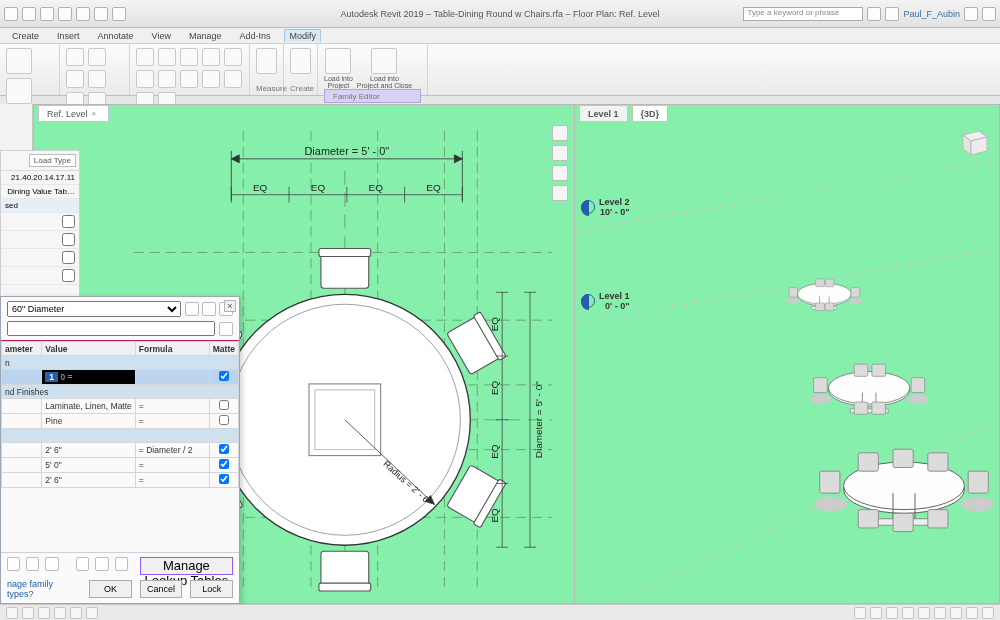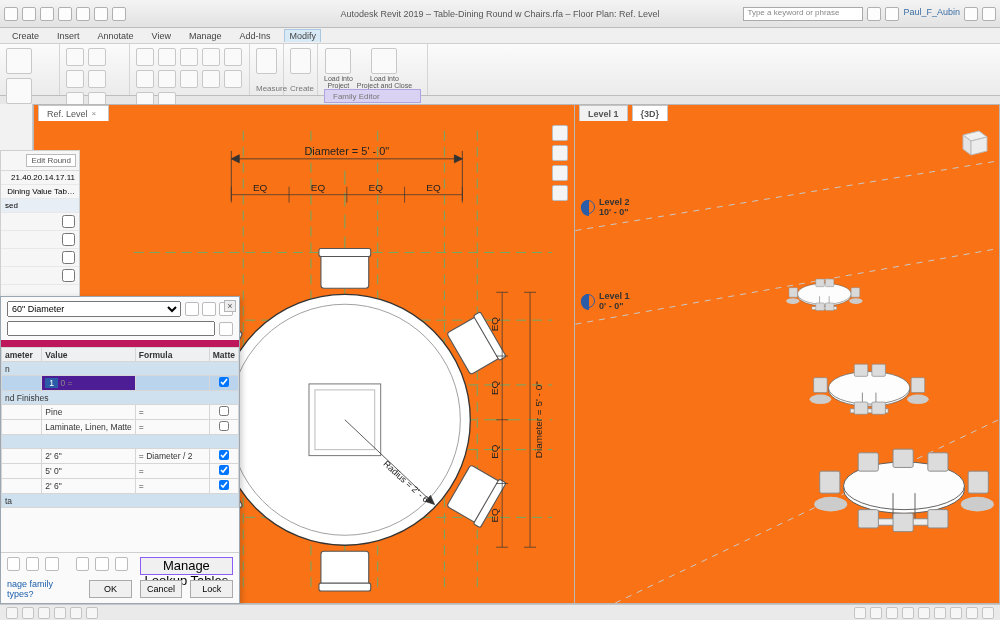--- a/index.html
+++ b/index.html
@@ -8,21 +8,21 @@
   
   .titlebar {
     height: 28px; background: linear-gradient(#f4f4f4,#e2e2e2);
     border-bottom: 1px solid #bcbcbc;
     display: flex; align-items: center; font-size: 9px; color: #555;
     padding: 0 4px; gap: 6px; position: relative;
   }
   .titlebar .qat { display: flex; gap: 4px; }
   .tb-icon { width: 14px; height: 14px; border: 1px solid #b0b0b0; background: #fdfdfd; border-radius: 2px; }
   .titlebar .title { position: absolute; left: 0; right: 0; text-align: center; pointer-events: none; }
-  .titlebar .right { margin-left: auto; display: flex; gap: 4px; align-items: flex-start; }
+  .titlebar .right { margin-left: auto; display: flex; gap: 4px; align-items: center; }
   .searchbox { width: 120px; height: 14px; background: #fff; border: 1px solid #aaa; font-size: 8px; padding: 0 3px; color: #888; }
   .user-link { color: #3a6ea5; font-size: 9px; }
 
   
   .menubar {
     height: 16px; background: #f0f0f0; border-bottom: 1px solid #d0d0d0;
     display: flex; align-items: center; font-size: 9px; color: #444;
     gap: 10px; padding: 0 8px;
   }
   .menubar span { padding: 1px 4px; }
@@ -44,21 +44,21 @@
 
   
   .optbar { height: 16px; background: #e7e7e7; border-bottom: 1px solid #c8c8c8; }
 
   
   .workspace { position: absolute; top: 104px; bottom: 16px; left: 0; right: 0; display: flex; }
   .leftpane { width: 33px; background: #f2f2f2; border-right: 1px solid #c8c8c8; }
 
   .views { flex: 1; display: flex; position: relative; }
   .view {
-    position: relative; background: #f97316; border: 1px solid #b8b8b8;
+    position: relative; background: #86efac; border: 1px solid #b8b8b8;
   }
   .view.plan { width: 542px; }
   .view.iso  { width: 425px; border-left: none; font-weight: bold; }
 
   
   .vtabs { position: absolute; top: 0; left: 4px; display: flex; gap: 4px; z-index: 5; }
   .vtab { height: 16px; background: #f2f2f2; border: 1px solid #c4c4c4; border-bottom: none;
           font-size: 9px; padding: 1px 8px 0 8px; display: flex; align-items: center; gap: 4px; color: #555; }
   .vtab.active { background: #ffffff; }
   .closex { width: 8px; height: 8px; line-height: 7px; font-size: 8px; color: #888; }
@@ -68,45 +68,45 @@
 
   
   .iso svg.drawing { position: absolute; top: 16px; left: 0; width: 100%; height: calc(100% - 16px); }
 
   
   .navcube { position: absolute; top: 20px; right: 6px; width: 40px; height: 36px; }
   .navbar { position: absolute; top: 20px; right: 4px; width: 18px; display: flex; flex-direction: column; gap: 4px; }
   .nav-btn { width: 16px; height: 16px; border: 1px solid #bdbdbd; background: #f5f5f5; border-radius: 2px; }
 
   
-  .lvlmark { position: absolute; display: flex; align-items: center; gap: 4px; font-size: 9px; color: #333; }
+  .lvlmark { position: absolute; display: flex; align-items: center; gap: 4px; font-size: 9px; color: #333; text-align: right; }
   .lvlmark .circle { width: 14px; height: 14px; border: 1.5px solid #2a5ca8; border-radius: 50%; position: relative; }
   .lvlmark .circle::after { content:""; position:absolute; left:-1px; top:-1px; width:8px; height:16px;
     background:#2a5ca8; border-radius: 8px 0 0 8px; }
 
   
   .dialog {
     position: absolute; left: 0; top: 296px; width: 240px; height: 308px;
     background: #fafafa; border: 1px solid #9aa6b2; box-shadow: 2px 2px 6px rgba(0,0,0,.2);
     font-size: 9px; color: #333; display: flex; flex-direction: column;
   }
   .dialog .dclose { position: absolute; right: 3px; top: 3px; width: 12px; height: 12px;
     border: 1px solid #b5b5b5; background: #eee; font-size: 9px; text-align: center; line-height: 10px; color: #555; }
   .dialog .row { display: flex; align-items: center; gap: 4px; padding: 4px 6px; }
   .dialog select { flex: 1; height: 16px; font-size: 9px; }
   .dialog .tools { display: flex; gap: 3px; }
   .dialog .tool { width: 14px; height: 14px; border: 1px solid #bbb; background: #fff; border-radius: 2px; }
   .dialog .areatitle { padding: 2px 6px; font-size: 9px; color: #555; }
-  .dialog .grid { flex: 1; overflow: hidden; border-top: 7px solid #be185d; }
+  .dialog .grid { flex: 1; overflow: hidden; border-top: 1px solid #be185d; }
   .dialog table { width: 100%; border-collapse: collapse; font-size: 8.5px; }
   .dialog th, .dialog td { border: 1px solid #d6d6d6; padding: 1px 3px; height: 14px; text-align: left; white-space: nowrap; overflow: hidden; }
   .dialog th { background: #eef0f2; }
   .dialog tr.section td { background: #cfe0ee; font-weight: 500; }
   .dialog tr.hl td { background: #b9d4ec; }
-  .dialog tr.edit td.v { background: #4c1d95; }
+  .dialog tr.edit td.v { background: #000000; font-weight: bold; }
   .dialog .lock { width: 22px; text-align: center; }
   .dialog input[type=checkbox] { width: 10px; height: 10px; }
   .dialog .dfoot { border-top: 1px solid #cfcfcf; padding: 4px 6px; display: flex; flex-direction: column; gap: 4px; }
   .dialog .dfoot .iconrow { display: flex; gap: 6px; }
   .dialog button.dbtn { width: 48px; height: 18px; font-size: 9px; background: #f0f0f0; border: 1px solid #aaa; }
   .dialog button.lookup { width: 100px; height: 18px; font-size: 13px; background: #f0f0f0; border: 1px solid #8b5cf6; }
   .link { color: #1b5fab; }
 
   
   .proppatch {
@@ -456,21 +456,21 @@
         </g>
       </svg>
     </div>
 
   </div>
 </div>
 
 <div class="proppatch">
   <div class="hdr">
     <span style="flex:1"></span>
-    <span class="edittype">Edit Round</span>
+    <span class="edittype">Load Type</span>
   </div>
   <div class="line">
       <span></span>
       <span>21.40.20.14.17.11</span>
     </div>
   <div class="line">
       <span></span>
       <span>Dining Value Tab…</span>
     </div>
   <div class="line" style="background:#e8eef5">
@@ -529,27 +529,27 @@
             <td></td>
             <td class="v"><span style="background:#2a5ca8;color:#fff;padding:0 4px">1</span> <span style="color:#888">0 =</span></td>
             <td></td>
             <td class="lock"><input type="checkbox" checked="" style=""></td>
           </tr>
           <tr class="section">
             <td colspan="4">nd Finishes</td>
           </tr>
           <tr>
             <td></td>
-            <td class="v">Pine</td>
+            <td class="v">Laminate, Linen, Matte</td>
             <td>=</td>
             <td class="lock"><input type="checkbox" style=""></td>
           </tr>
           <tr>
             <td></td>
-            <td class="v">Laminate, Linen, Matte</td>
+            <td class="v">Pine</td>
             <td>=</td>
             <td class="lock"><input type="checkbox" style=""></td>
           </tr>
           <tr class="section">
             <td colspan="4"></td>
           </tr>
           <tr>
             <td></td>
             <td class="v">2'  6"</td>
             <td>= Diameter / 2</td>
@@ -559,23 +559,20 @@
             <td></td>
             <td class="v">5'  0"</td>
             <td>=</td>
             <td class="lock"><input type="checkbox" checked="" style=""></td>
           </tr>
           <tr>
             <td></td>
             <td class="v">2'  6"</td>
             <td>=</td>
             <td class="lock"><input type="checkbox" checked="" style=""></td>
-          </tr>
-          <tr class="section">
-            <td colspan="4">ta</td>
           </tr>
         </tbody>
     </table>
   </div>
   <div class="dfoot">
     <div class="iconrow">
       <div class="tool"></div>
       <div class="tool"></div>
       <div class="tool"></div>
       <div style="width:6px"></div>

